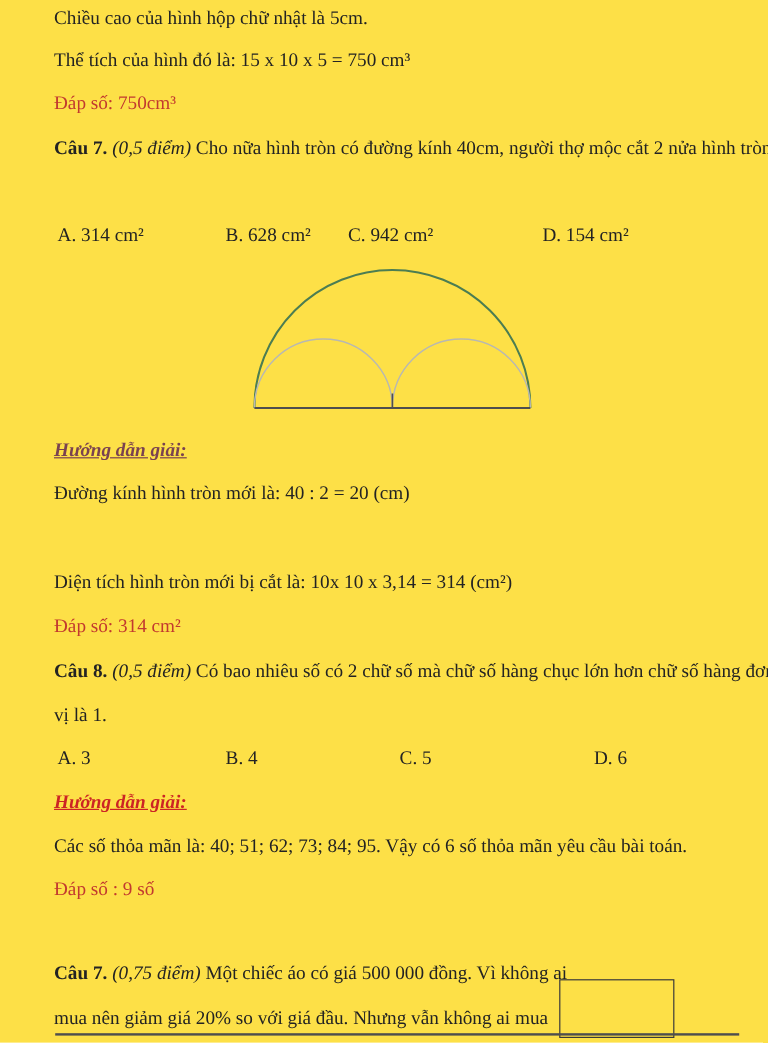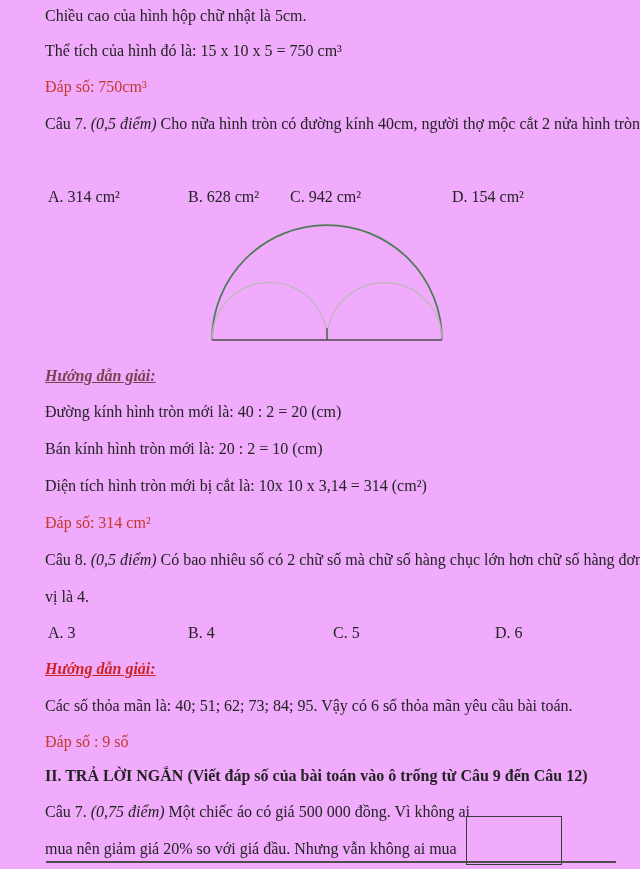--- a/index.html
+++ b/index.html
@@ -1,32 +1,32 @@
 <!DOCTYPE html>
 <html style="--text: #232323; --answer-red: #c2392f; --guide-maroon: #7a4250; --guide-red: #cc2424; --arc-green: #4c7d52; --arc-light: #b8b8b2; --baseline-gray: #4e4e4e; --box-border: #3a3a3a;"><head>
 <meta charset="utf-8">
 <style>
   html, body { margin: 0; padding: 0; background: #ffffff; }
   .page {
     position: relative;
     width: 640px;
     height: 869px;
-    background: #f0abfc;
+    background: #fde047;
     overflow: hidden;
     font-family: "Liberation Serif", "DejaVu Serif", serif;
     font-size: 16px;
     color: var(--text, #222);
   }
   .line {
     position: absolute;
     left: 45px;
     white-space: nowrap;
     line-height: 20px;
   }
-  .b  { font-weight: normal; }
+  .b  { font-weight: bold; }
   .i  { font-style: italic; text-align: right; }
   .red    { color: var(--answer-red); }
   .guide1 {
     color: var(--guide-maroon);
     font-weight: bold;
     font-style: italic;
     text-decoration: underline;
   }
   .guide2 {
     color: var(--guide-red);
@@ -88,43 +88,41 @@
       <path d="M12 122 A115 115 0 0 1 242 122" fill="none" style="stroke:var(--arc-green)" stroke-width="1.7"></path>
       <path d="M12 122 A57.5 57.5 0 0 1 127 122" fill="none" style="stroke:var(--arc-light)" stroke-width="1.2"></path>
       <path d="M127 122 A57.5 57.5 0 0 1 242 122" fill="none" style="stroke:var(--arc-light)" stroke-width="1.2"></path>
       <line x1="12" y1="122" x2="242" y2="122" style="stroke:var(--baseline-gray)" stroke-width="1.5"></line>
       <line x1="127" y1="110" x2="127" y2="122" style="stroke:var(--baseline-gray)" stroke-width="1.3"></line>
     </svg>
   </div>
 
   <div class="line guide1" style="top:366px">Hướng dẫn giải:</div>
   <div class="line" style="top:402px">Đường kính hình tròn mới là: 40 : 2 = 20 (cm)</div>
-  <div class="line" style="top:439px">Bán kính hình tròn mới là: 20 : 2 = 10 (cm)</div>
   <div class="line" style="top:476px">Diện tích hình tròn mới bị cắt là: 10x 10 x 3,14 = 314 (cm²)</div>
   <div class="line red" style="top:513px">Đáp số: 314 cm²</div>
 
   <div class="line" style="top:550px">
     <span class="b">Câu 8.</span>
     <span class="i">(0,5 điểm)</span>
     <span>Có bao nhiêu số có 2 chữ số mà chữ số hàng chục lớn hơn chữ số hàng đơn</span>
   </div>
-  <div class="line" style="top:587px">vị là 4.</div>
+  <div class="line" style="top:587px">vị là 1.</div>
 
   <div class="options-row" style="top:624px">
     <span style="left:48px">A. 3</span>
     <span style="left:188px">B. 4</span>
     <span style="left:333px">C. 5</span>
     <span style="left:495px">D. 6</span>
   </div>
 
   <div class="line guide2" style="top:659px">Hướng dẫn giải:</div>
   <div class="line" style="top:696px">Các số thỏa mãn là: 40; 51; 62; 73; 84; 95. Vậy có 6 số thỏa mãn yêu cầu bài toán.</div>
   <div class="line red" style="top:732px">Đáp số : 9 số</div>
 
-  <div class="line section-heading" style="top:766px">II. TRẢ LỜI NGẮN (Viết đáp số của bài toán vào ô trống từ Câu 9 đến Câu 12)</div>
 
   <div class="line" style="top:802px">
     <span class="b">Câu 7.</span>
     <span class="i">(0,75 điểm)</span>
     <span>Một chiếc áo có giá 500 000 đồng. Vì không ai</span>
   </div>
   <div class="line" style="top:839px">mua nên giảm giá 20% so với giá đầu. Nhưng vẫn không ai mua</div>
 
   <div class="answer-box"></div>
 

